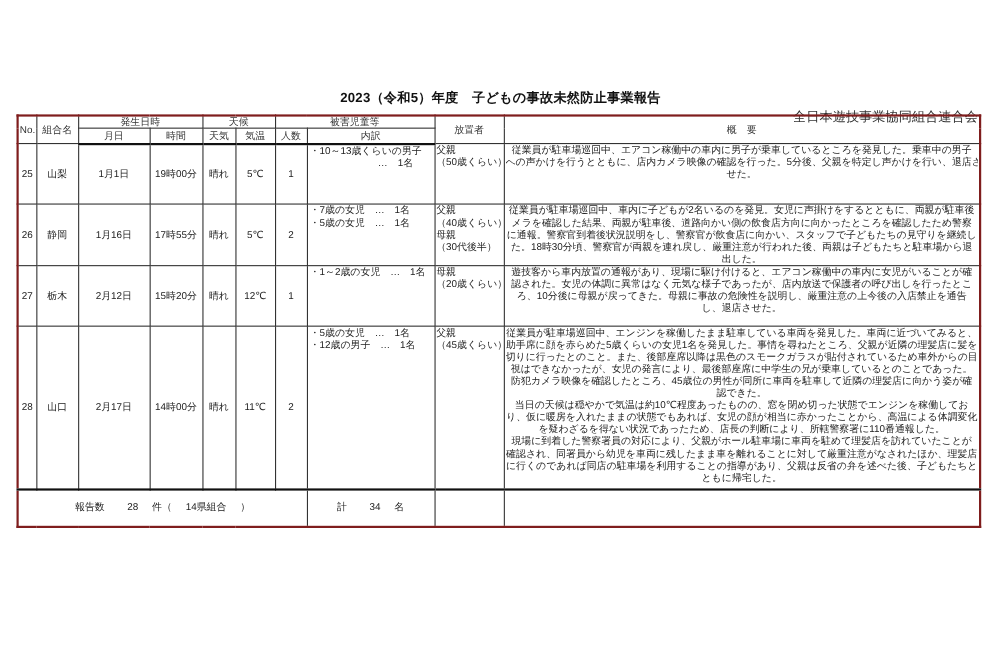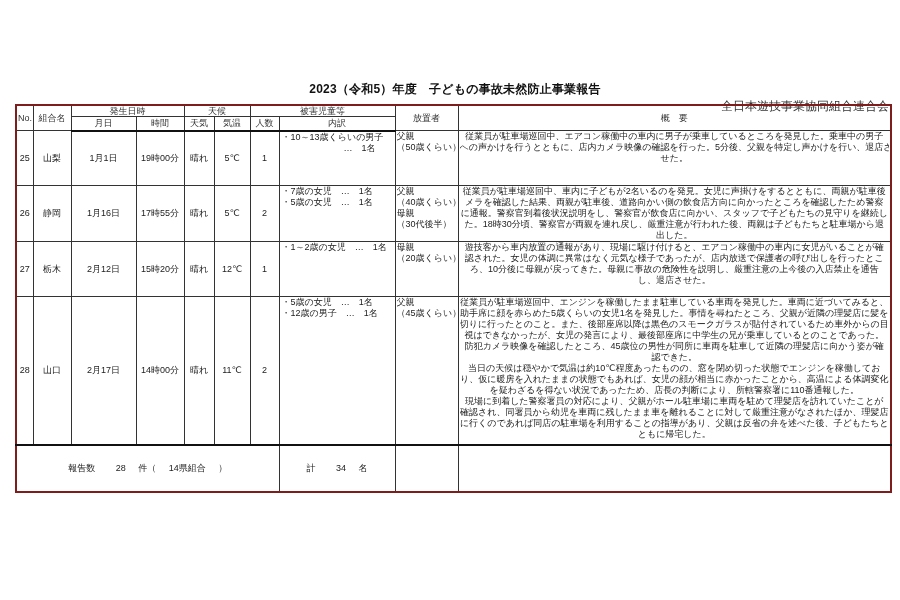--- a/index.html
+++ b/index.html
@@ -40,21 +40,21 @@
     td.top { vertical-align: top; padding-top: 1px; }
     td.guard { text-align: left; vertical-align: top; padding-top: 1px; }
     td.summary { vertical-align: top; padding: 1px 2px 0 2px; text-align: center; }
     .line { white-space: nowrap; overflow: hidden; }
     .line-right { text-align: right; padding-right: 18px; }
     .vic { padding-left: 1px; }
     tr.r25 { height: 55px; }
     tr.r26 { height: 54px; }
     tr.r27 { height: 55px; }
     tr.r28 { height: 148px; }
-    tr.foot { height: 47px; }
+    tr.foot { height: 34px; }
     tr.foot td { border-top: 2px solid #111111; text-align: center; vertical-align: middle; }
     .sp { display: inline-block; width: 10px; }
     .sp2 { display: inline-block; width: 18px; }
   </style>
 </head>
 <body>
 
 <div class="doc-title">2023（令和5）年度　子どもの事故未然防止事業報告</div>
 <div class="doc-org">全日本遊技事業協同組合連合会</div>
 

